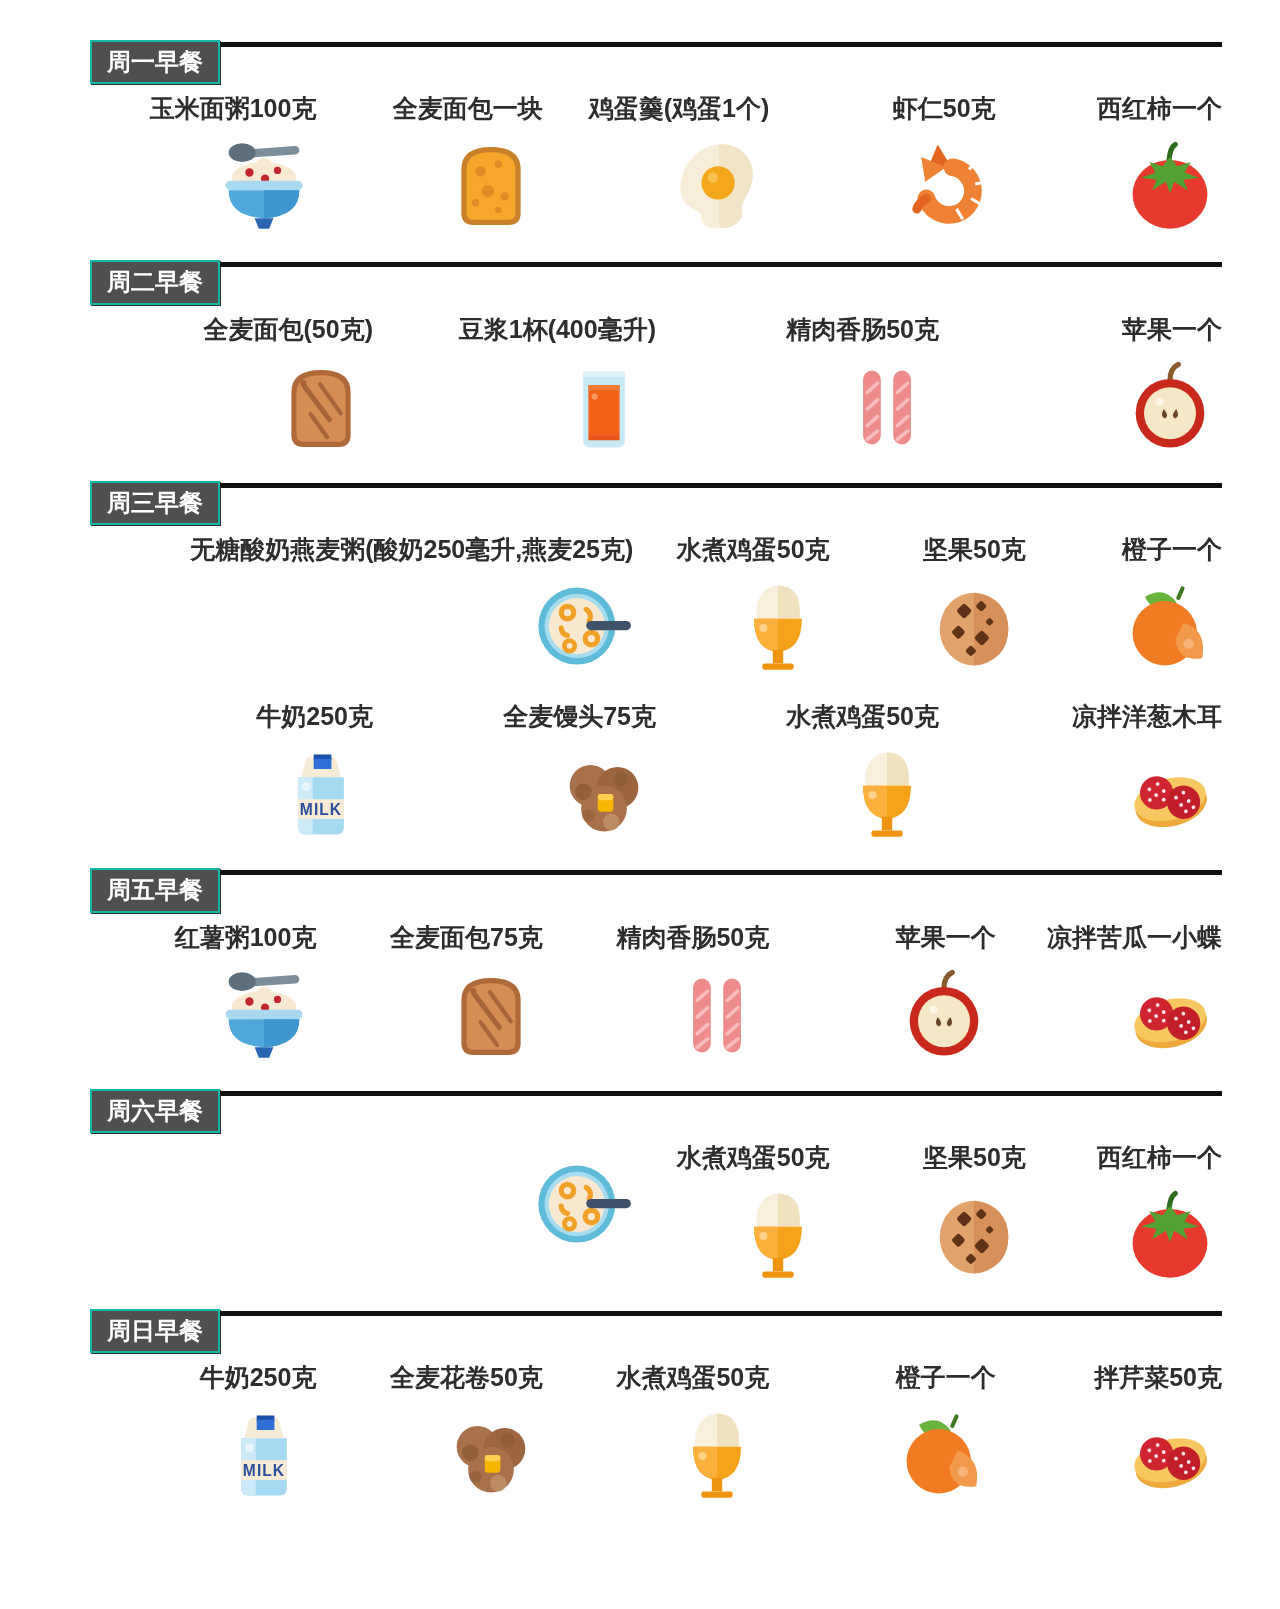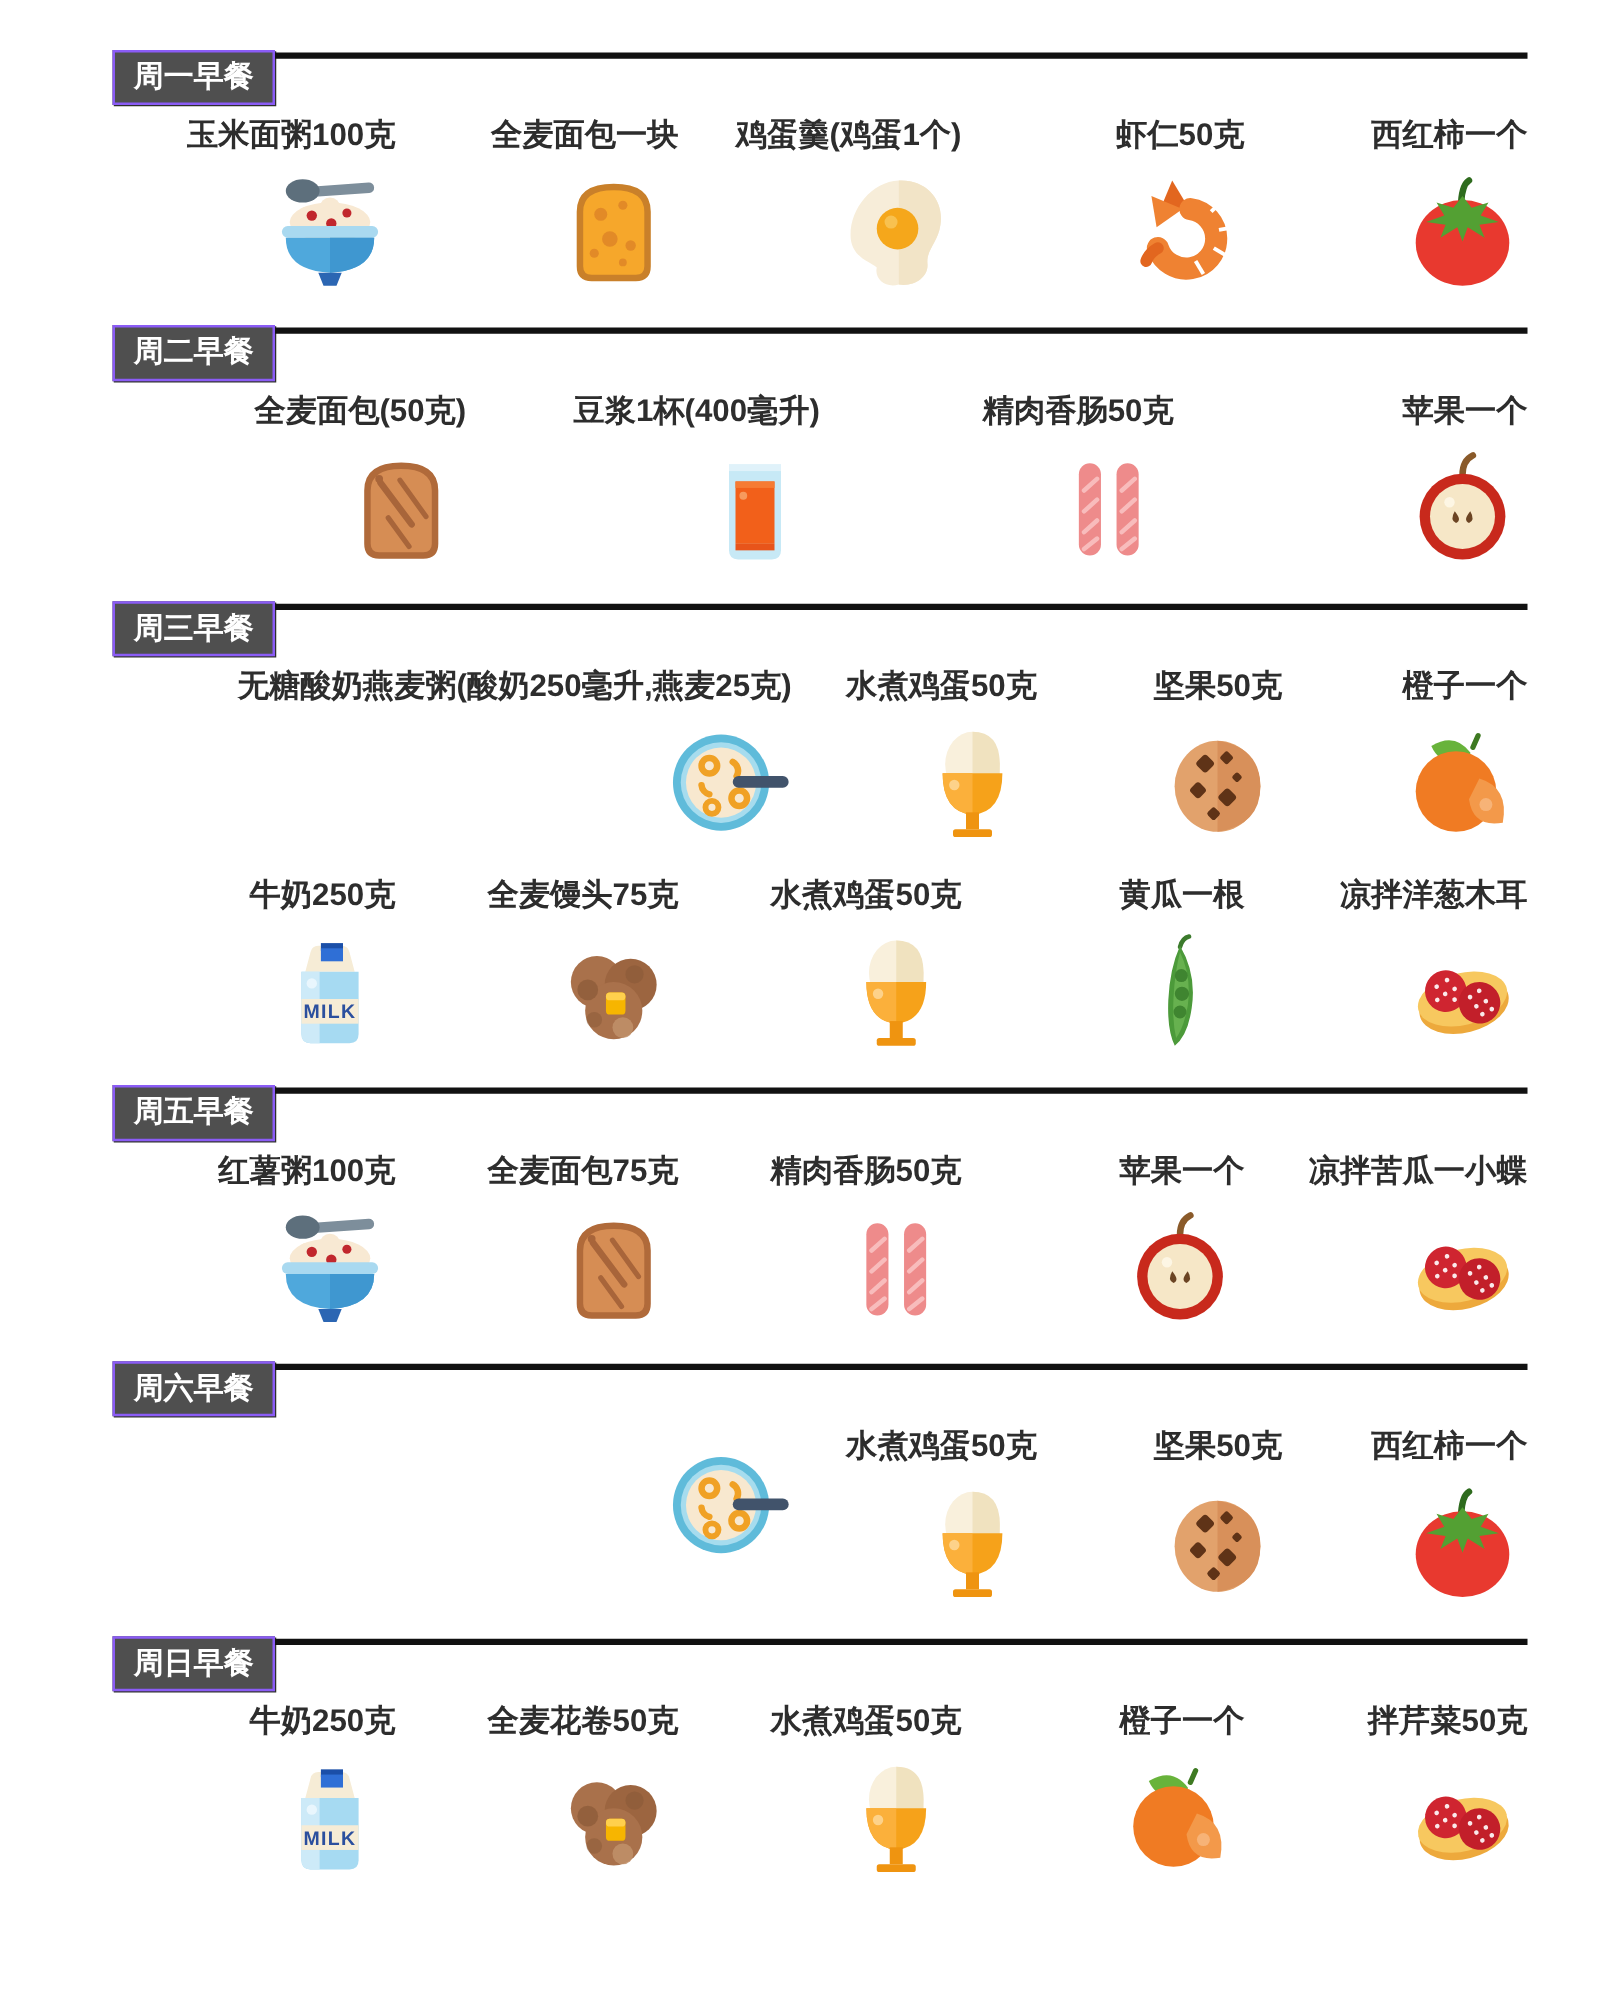--- a/index.html
+++ b/index.html
@@ -1,20 +1,20 @@
 <!DOCTYPE html>
 <html><head>
 <meta charset="utf-8">
 <style>
   html,body{margin:0;padding:0;background:#ffffff;}
   body{width:1280px;height:1609px;overflow:hidden;font-family:"Liberation Sans","DejaVu Sans",sans-serif;}
   .page{padding:40px 58px 0 90px;}
   .section{margin-bottom:22px;}
   .sec-head{display:flex;align-items:flex-start;}
-  .badge{background:#4f4f4f;border:2px solid #8b5cf6;color:#ffffff;font-size:24px;font-weight:bold;
+  .badge{background:#4f4f4f;border:2px solid #14b8a6;color:#ffffff;font-size:24px;font-weight:bold;
          padding:7px 15px;line-height:1.1;white-space:nowrap;box-shadow:1px 1px 0 #2e2e2e;}
   .rule{flex:1;height:5px;background:#111111;margin-top:2px;}
   .items{display:flex;margin-top:9px;}
   .item{flex:1;display:flex;flex-direction:column;align-items:flex-end;min-width:0;}
   .item.wide{flex:0 0 48%;}
   .label{font-size:25px;font-weight:bold;color:#2d2d2d;white-space:nowrap;line-height:1.2;}
   .icon{width:104px;height:104px;margin-top:11px;flex:0 0 auto;}
   .wide .icon{margin-top:8px;}
 </style>
 </head>
@@ -315,26 +315,20 @@
             <use href="#sym-bun"></use>
           </svg>
       </div>
       <div class="item">
         <div class="label">水煮鸡蛋50克</div>
         <svg class="icon" viewBox="0 0 100 100">
             <use href="#sym-eggcup"></use>
           </svg>
       </div>
       <div class="item">
-        <div class="label">黄瓜一根</div>
-        <svg class="icon" viewBox="0 0 100 100">
-            <use href="#sym-cucumber"></use>
-          </svg>
-      </div>
-      <div class="item">
         <div class="label">凉拌洋葱木耳</div>
         <svg class="icon" viewBox="0 0 100 100">
             <use href="#sym-salad"></use>
           </svg>
       </div>
     </div>
   </div>
 
   <div class="section">
     <div class="sec-head">

